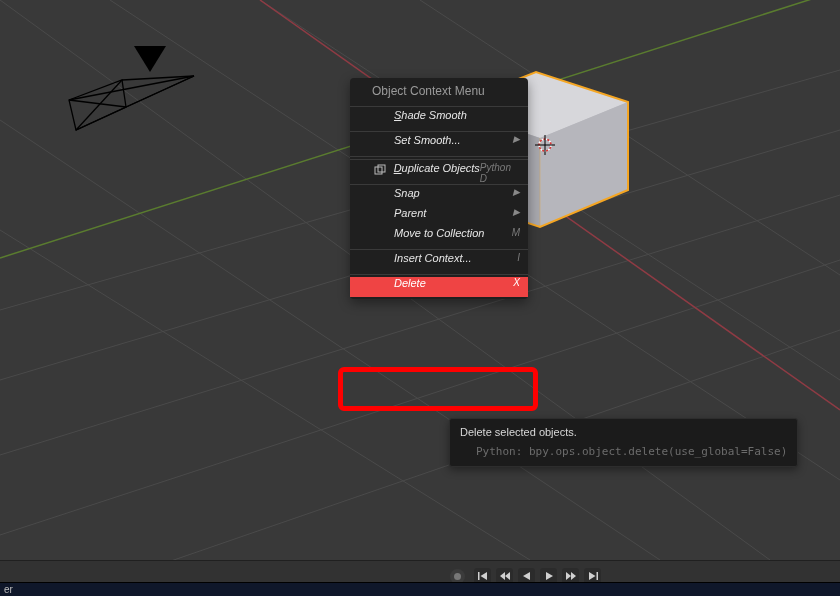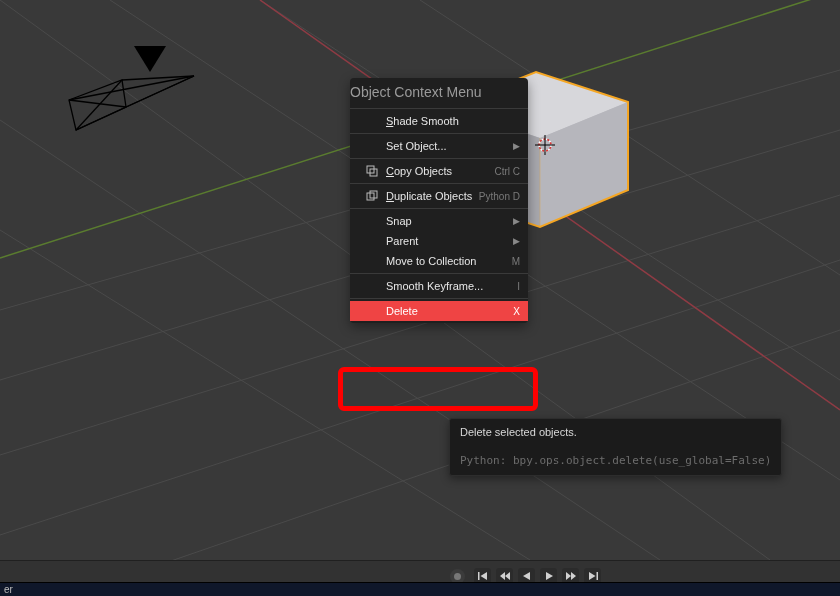--- a/index.html
+++ b/index.html
@@ -44,36 +44,37 @@
     position: absolute;
     left: 350px;
     top: 78px;
     width: 178px;
     background: #1f1f1f;
     border-radius: 4px;
     box-shadow: 0 4px 12px rgba(0,0,0,.4);
     padding-bottom: 2px;
   }
   .menu-title {
-    padding: 6px 10px 6px 0;
+    padding: 6px 10px 6px 22px;
     color: #9a9a9a;
-    font-size: 14px;
+    font-size: 12px;
   }
   .menu-sep {
     height: 1px;
     background: #3a3a3a;
     margin: 2px 0;
   }
   .menu-item {
     display: flex;
-    align-items: center;
+    align-items: flex-start;
     height: 20px;
-    padding: 0 8px 0 14px;
+    padding: 0 8px 0 22px;
     cursor: default;
     position: relative;
+    font-style: italic;
   }
   .menu-item .micon {
     width: 16px; height: 16px;
     margin-right: 6px;
     display: flex; align-items:center; justify-content:center;
     color: #c0c0c0;
   }
   .menu-item .micon svg { width:14px; height:14px; }
   .menu-item .mlabel {
     flex: 1;
@@ -110,22 +111,22 @@
   .tooltip {
     position: absolute;
     left: 449px;
     top: 418px;
     background: #1b1b1b;
     border: 1px solid #2d2d2d;
     padding: 7px 10px 8px 10px;
     border-radius: 3px;
     box-shadow: 0 3px 8px rgba(0,0,0,.4);
   }
-  .tooltip .t1 { color: #d8d8d8; font-size: 11px; margin-bottom: 16px; }
-  .tooltip .t2 { color: #6c6c6c; font-size: 11px; font-family: ui-monospace,Consolas,monospace; }
+  .tooltip .t1 { color: #d8d8d8; font-size: 11px; margin-bottom: 7px; }
+  .tooltip .t2 { color: #6c6c6c; font-size: 11px; font-family: ui-monospace,Consolas,monospace; margin-left: 16px; }
 
   .bottom-bar {
     position: absolute;
     left: 0; top: 560px; width: 840px; height: 22px;
     background: #323232;
     border-top: 1px solid #202020;
   }
   .status-bar {
     position: absolute;
     left: 0; top: 582px; width: 840px; height: 14px;
@@ -227,36 +228,26 @@
 
   <div class="menu-item">
     <span class="micon"></span>
     <span class="mlabel"><span class="mnemonic">S</span>hade Smooth</span>
   </div>
 
   <div class="menu-sep"></div>
 
   <div class="menu-item">
     <span class="micon"></span>
-    <span class="mlabel">Set Object...</span>
+    <span class="mlabel">Set Smooth...</span>
     <span class="subarrow">▶</span>
   </div>
 
   <div class="menu-sep"></div>
 
-  <div class="menu-item">
-    <span class="micon">
-      <svg viewBox="0 0 14 14">
-          <rect x="2" y="2" width="7" height="7" fill="none" stroke="#bbb"></rect>
-          <rect x="5" y="5" width="7" height="7" fill="none" stroke="#bbb"></rect>
-        </svg>
-    </span>
-    <span class="mlabel"><span class="mnemonic">C</span>opy Objects</span>
-    <span class="short">Ctrl C</span>
-  </div>
 
   <div class="menu-sep"></div>
 
   <div class="menu-item">
     <span class="micon">
       <svg viewBox="0 0 14 14">
           <rect x="2" y="4" width="7" height="7" fill="none" stroke="#bbb"></rect>
           <rect x="5" y="2" width="7" height="7" fill="none" stroke="#bbb"></rect>
         </svg>
     </span>
@@ -279,21 +270,21 @@
   <div class="menu-item">
     <span class="micon"></span>
     <span class="mlabel">Move to Collection</span>
     <span class="short">M</span>
   </div>
 
   <div class="menu-sep"></div>
 
   <div class="menu-item">
     <span class="micon"></span>
-    <span class="mlabel">Smooth Keyframe...</span>
+    <span class="mlabel">Insert Context...</span>
     <span class="short">I</span>
   </div>
 
   <div class="menu-sep"></div>
 
   <div class="menu-item highlight">
     <span class="micon"></span>
     <span class="mlabel">Delete</span>
     <span class="short">X</span>
   </div>

